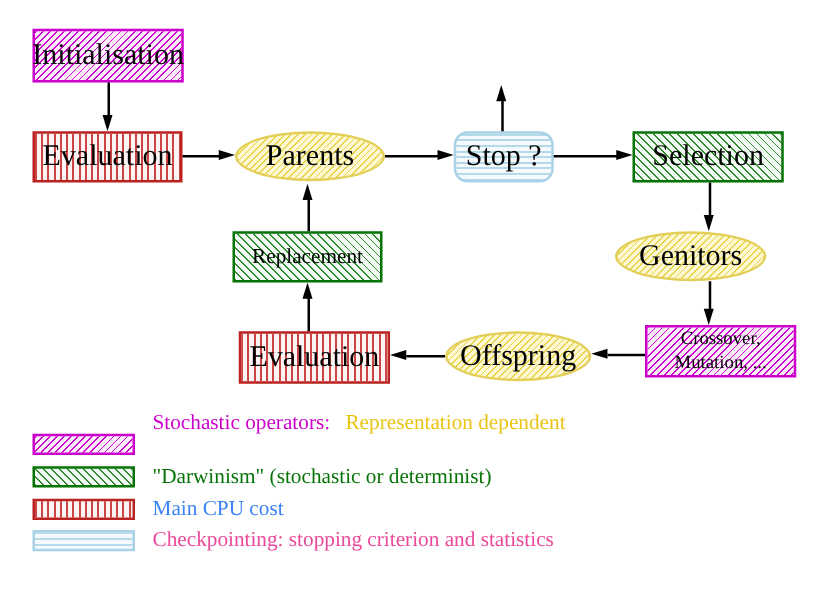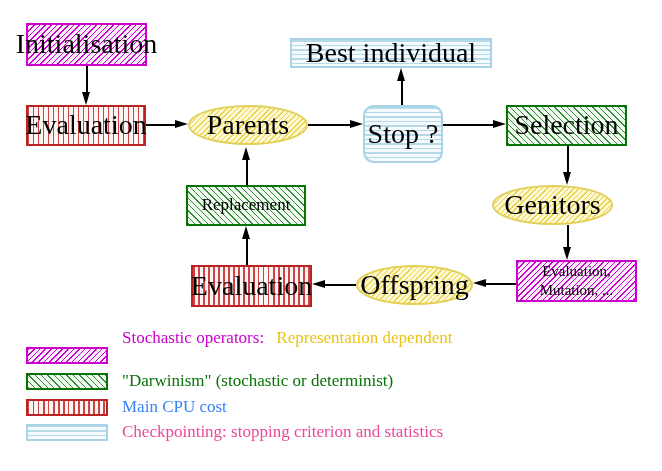--- a/index.html
+++ b/index.html
@@ -3,21 +3,21 @@
 <meta charset="utf-8">
 <style>
   html,body { margin:0; padding:0; background:#ffffff; }
   .canvas {
     position:relative; width:662px; height:471px; background:#ffffff;
     font-family:"Liberation Serif", serif; overflow:hidden;
   }
   
   .node {
     position:absolute; display:flex; align-items:center; justify-content:center;
-    text-align:center; color:#000; font-size:28px; line-height:1.1; box-sizing:border-box;
+    text-align:center; color:#000; font-size:24px; line-height:1.1; box-sizing:border-box;
   }
   .hatch-magenta {
     border:2px solid #cc00cc;
     background:repeating-linear-gradient(135deg,#cc00cc 0,#cc00cc 1px,rgba(0,0,0,0) 1px,rgba(0,0,0,0) 4px),#fdeefd;
   }
   .hatch-green {
     border:2px solid #067306;
     background:repeating-linear-gradient(45deg,#2e8b2e 0,#2e8b2e 1px,rgba(0,0,0,0) 1px,rgba(0,0,0,0) 4.5px),#f3faf3;
   }
   .stripe-red-v {
@@ -63,36 +63,35 @@
 <body>
 
 <div class="canvas">
 
   <div class="node hatch-magenta" style="left:26px; top:23px; width:121px; height:43px;">Initialisation</div>
 
   <div class="node stripe-red-v" style="left:26px; top:105px; width:120px; height:41px;">Evaluation</div>
 
   <div class="node ellipse-yellow" style="left:188px; top:105px; width:120px; height:40px;">Parents</div>
 
-  <div class="node stripe-blue-h" style="left:290px; top:38px; width:202px; height:30px;">Best individual</div>
 
-  <div class="node stripe-blue-h rounded" style="left:363px; top:105px; width:80px; height:58px;">Stop ?</div>
+  <div class="node stripe-blue-h rounded" style="left:363px; top:105px; width:80px; height:41px;">Stop ?</div>
 
   <div class="node hatch-green" style="left:186px; top:185px; width:120px; height:41px; font-size:17px;">Replacement</div>
 
   <div class="node hatch-green" style="left:506px; top:105px; width:121px; height:41px;">Selection</div>
 
   <div class="node ellipse-yellow" style="left:492px; top:185px; width:121px; height:40px;">Genitors</div>
 
   <div class="node stripe-red-v" style="left:191px; top:265px; width:121px; height:42px;">Evaluation</div>
 
   <div class="node ellipse-yellow" style="left:356px; top:265px; width:117px; height:40px;">Offspring</div>
 
   <div class="node hatch-magenta two-line" style="left:516px; top:260px; width:121px; height:42px;">
-    <span>Evaluation,</span>
+    <span>Crossover,</span>
     <span>Mutation, ...</span>
   </div>
 
 
   <div>
     <div class="shaft-v" style="left:86px; top:66px; height:27px;"></div>
     <div class="ah ah-down" style="left:82px; top:92px;"></div>
   </div>
   <div>
     <div class="shaft-h" style="left:146px; top:124px; width:30px;"></div>

